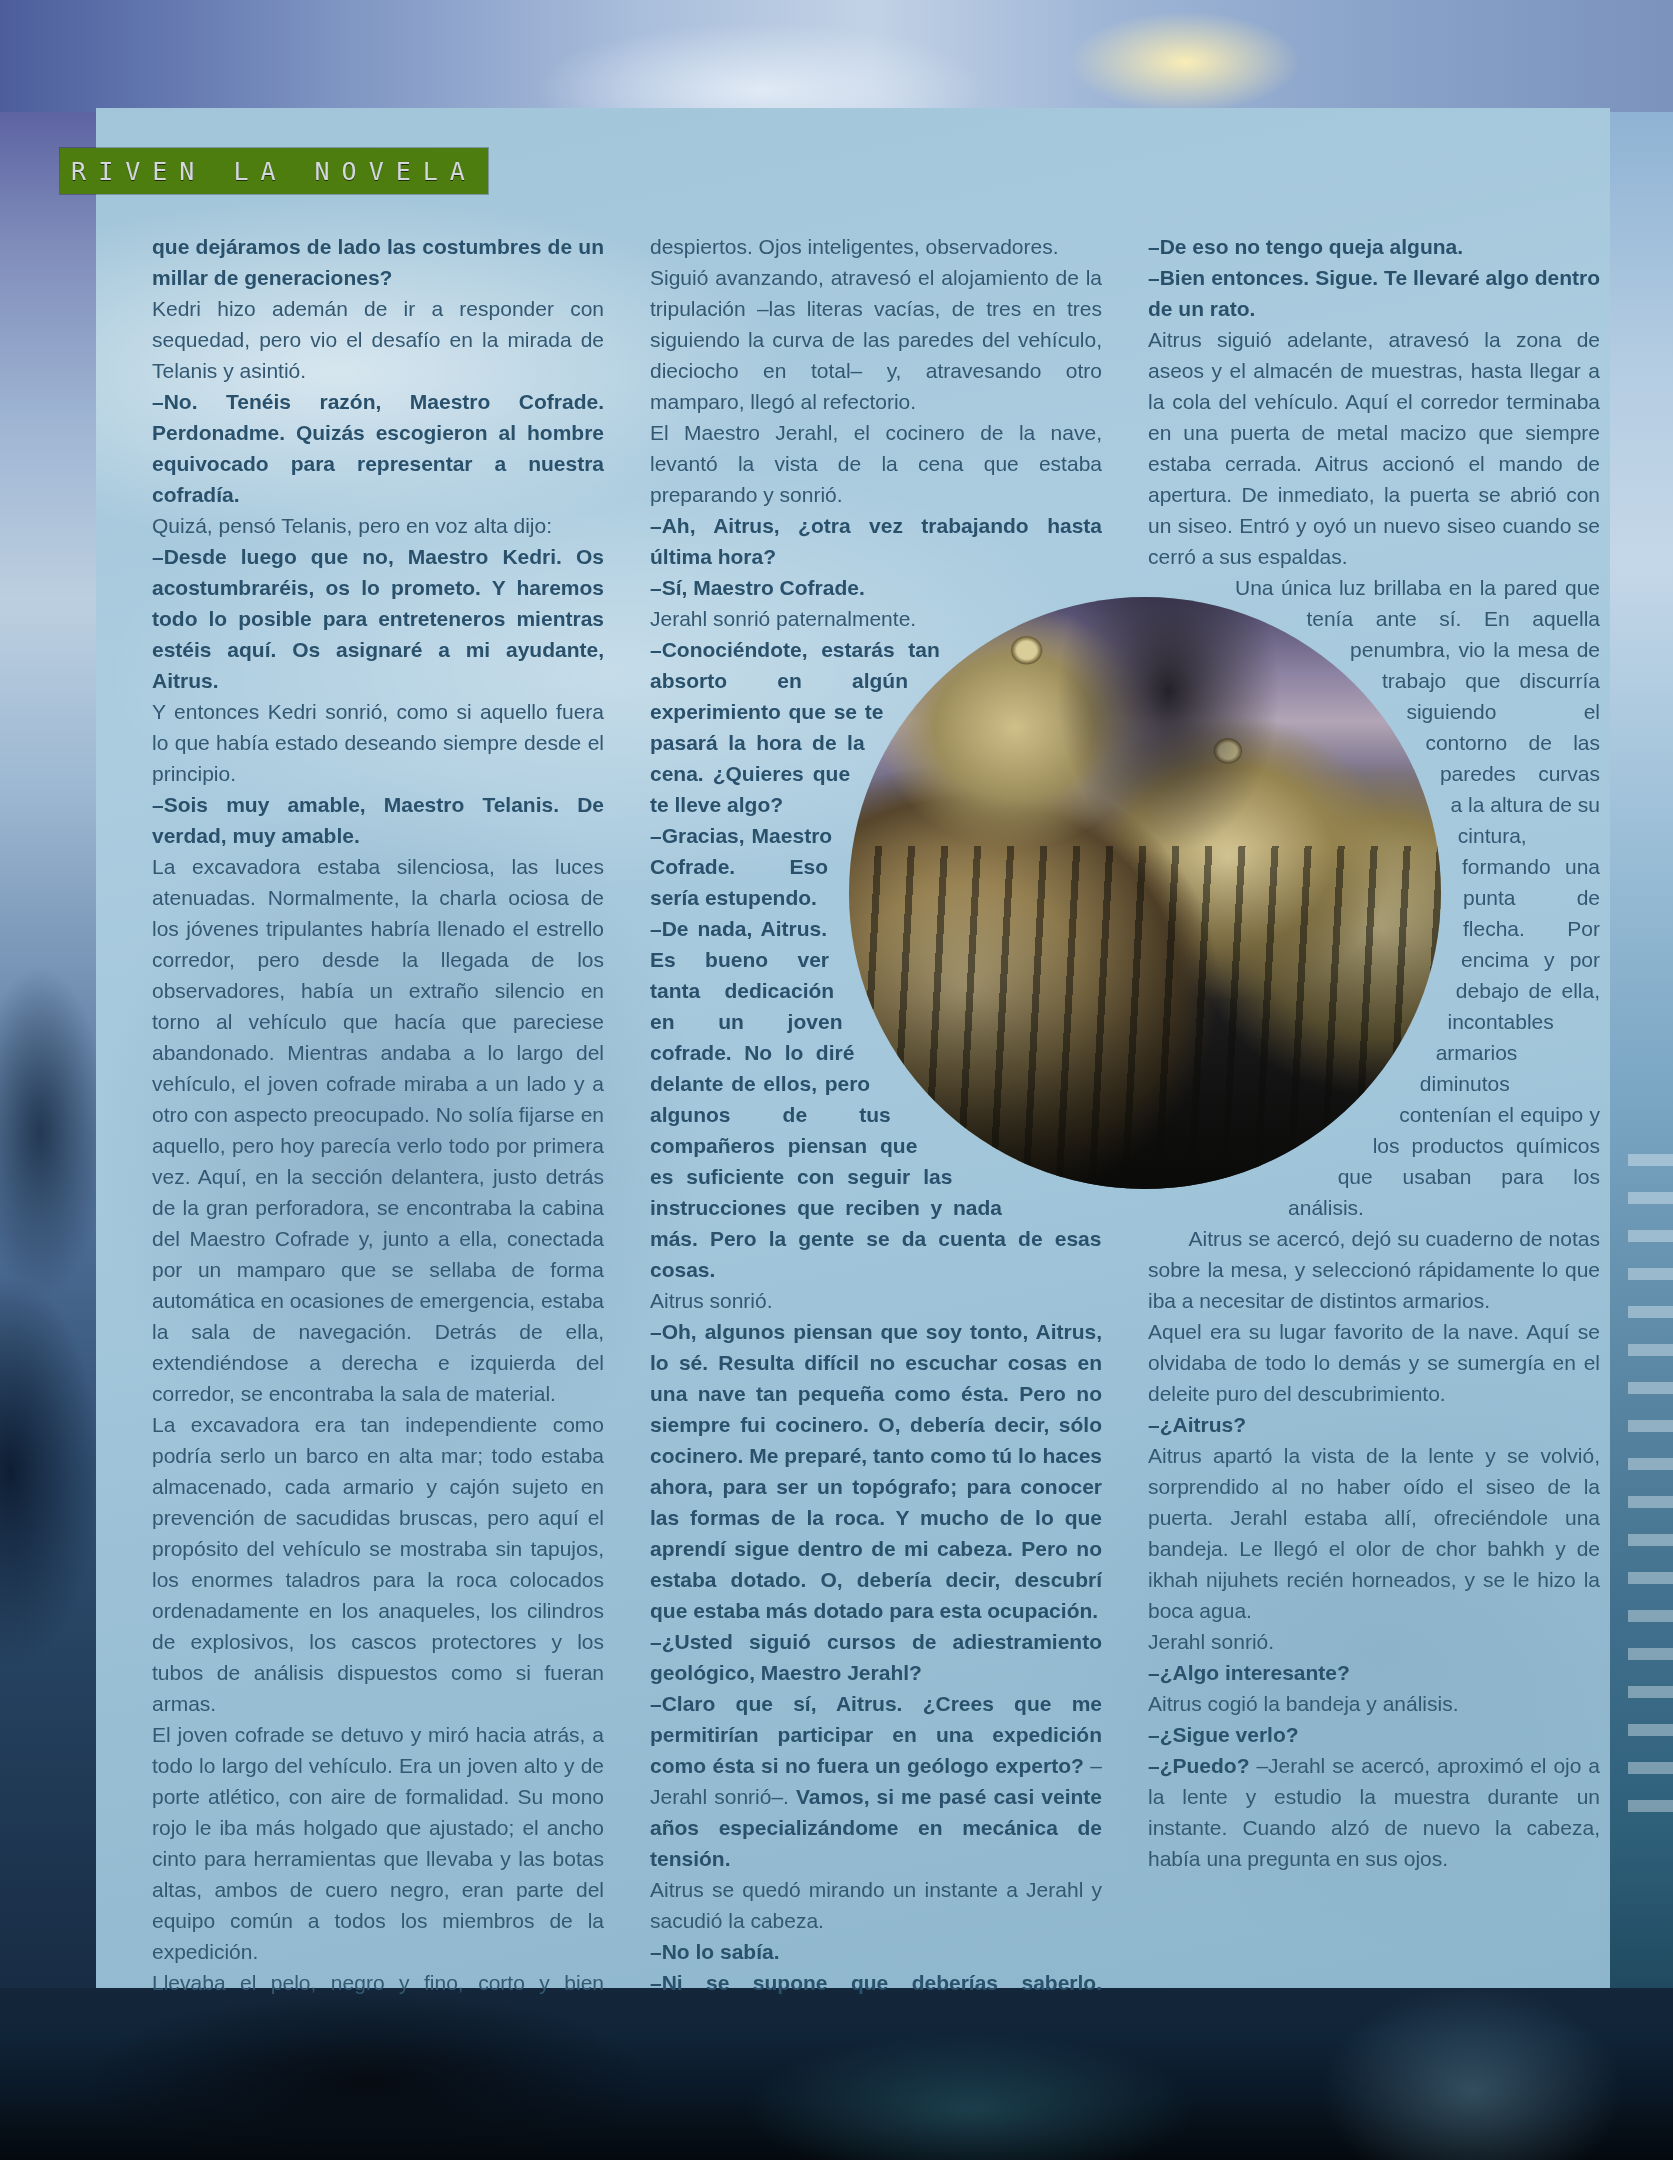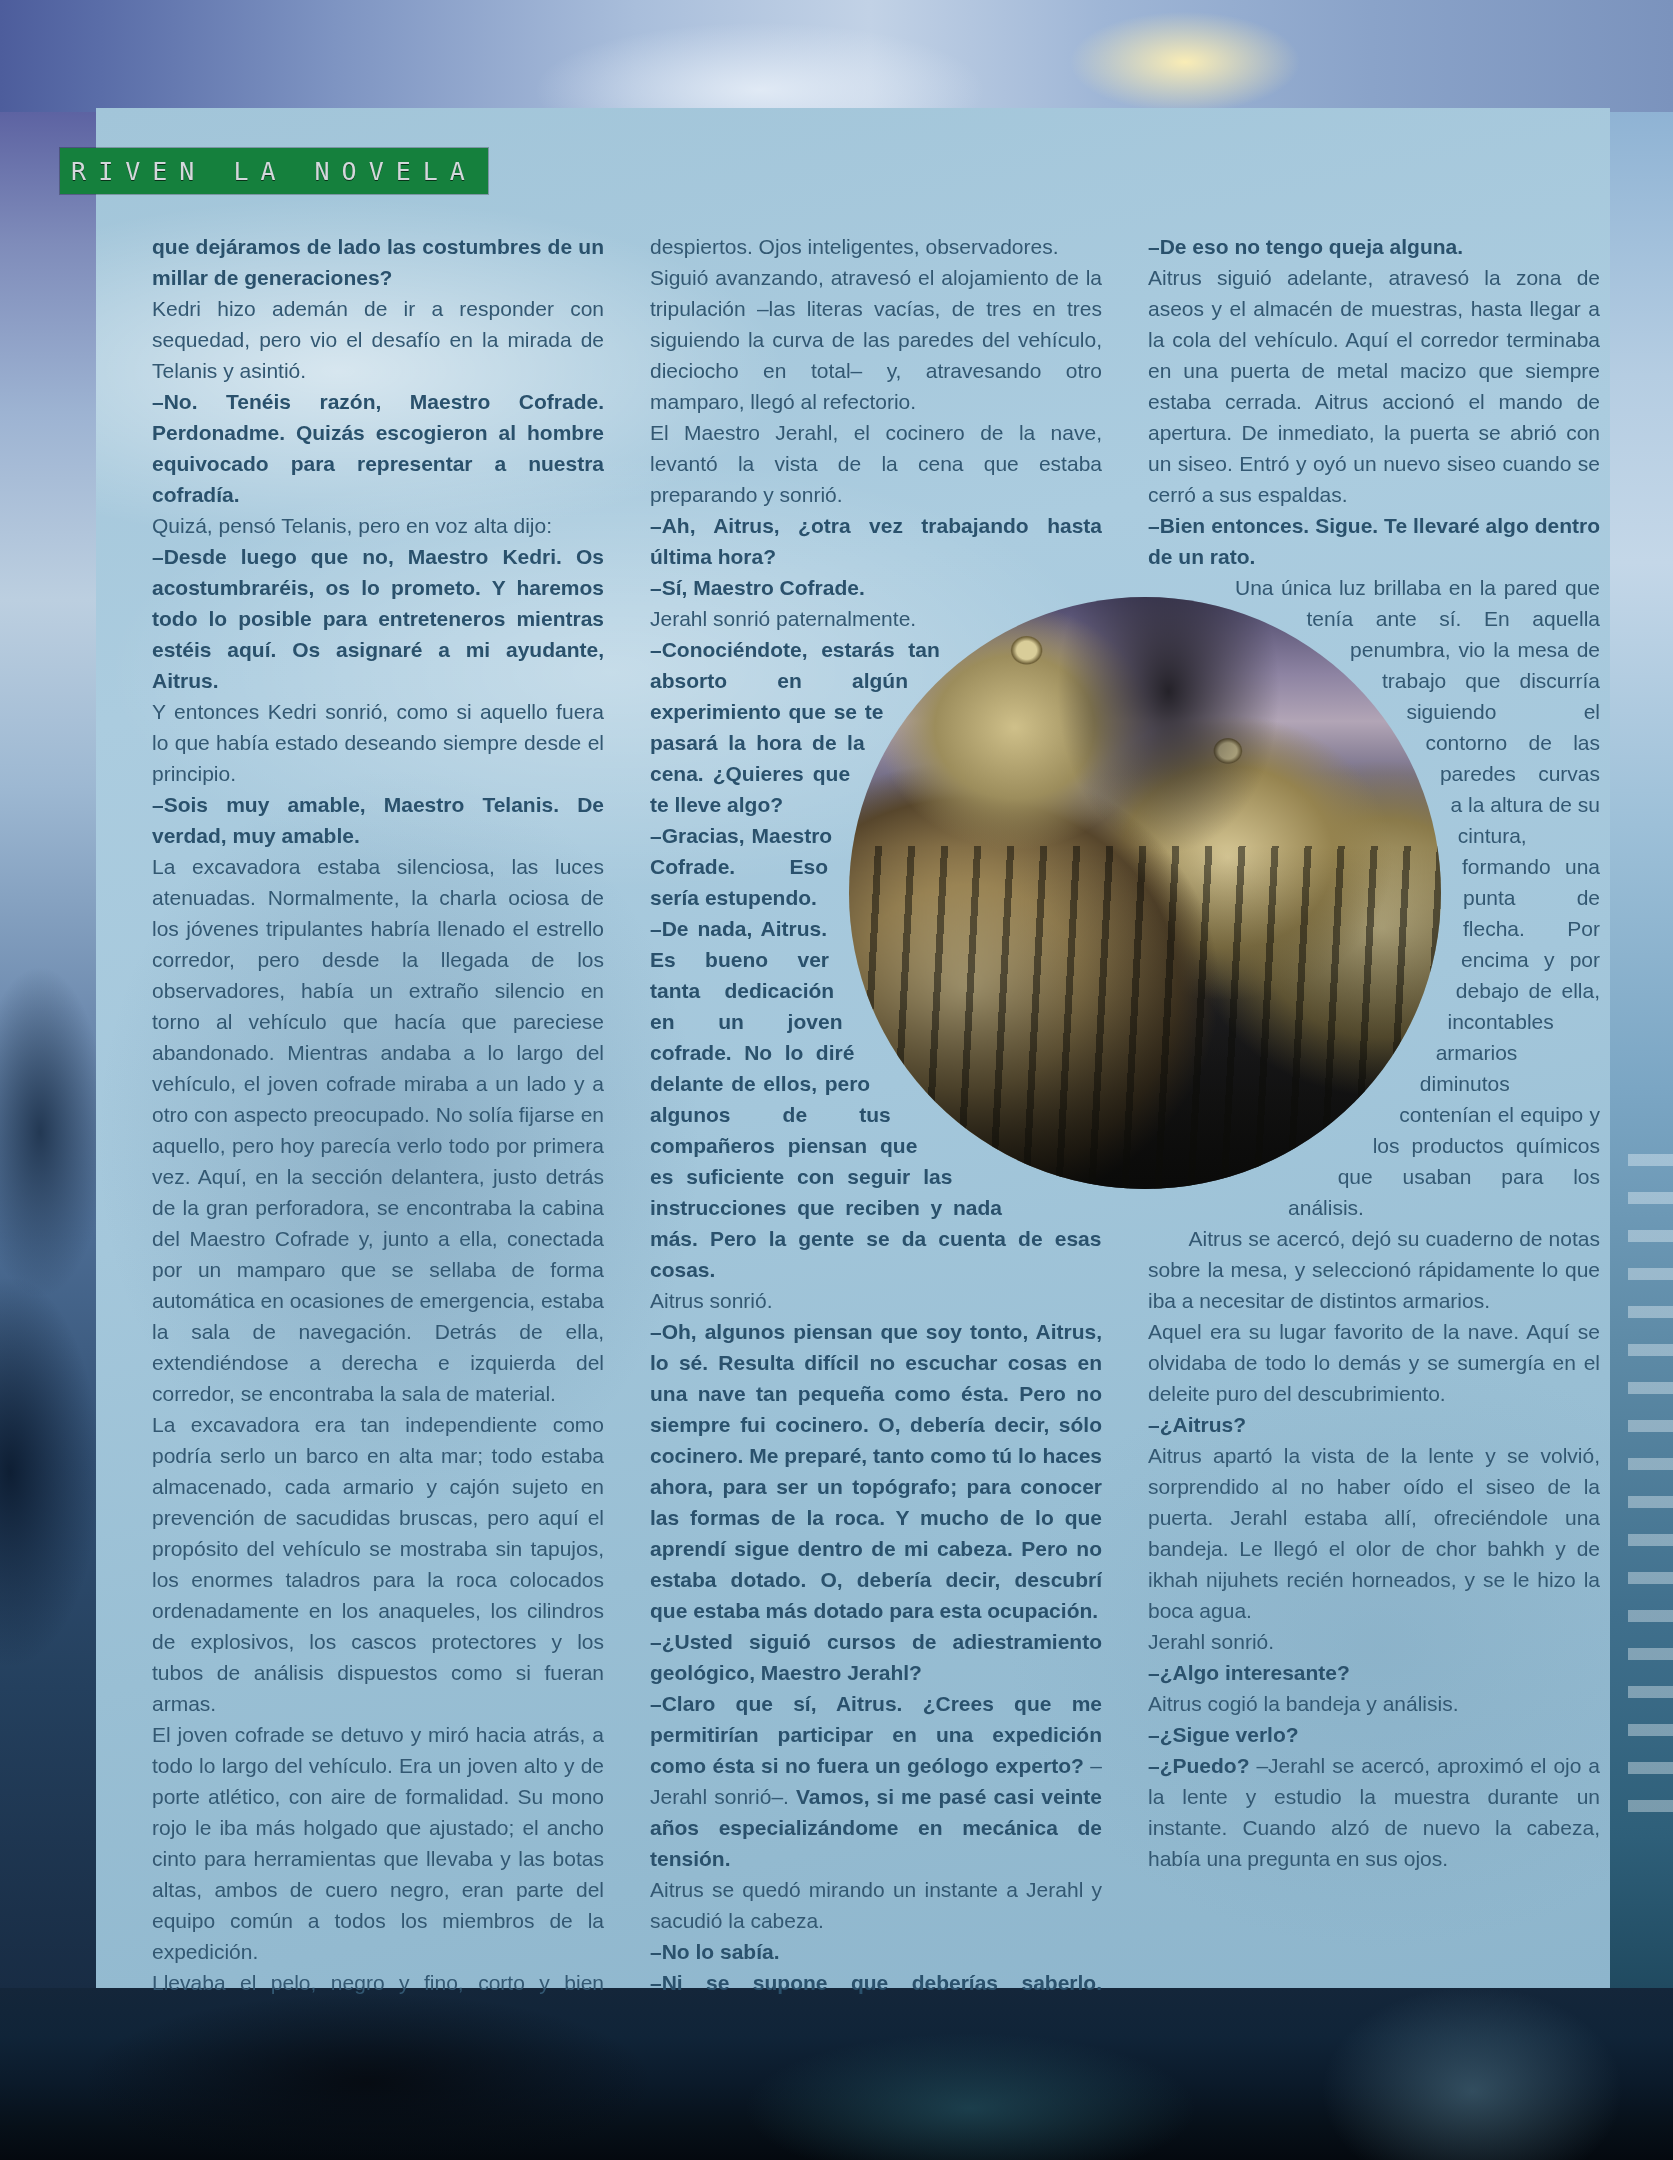--- a/index.html
+++ b/index.html
@@ -47,21 +47,21 @@
     background:
       radial-gradient(620px 240px at 16% 14%, rgba(255,255,255,.55), rgba(255,255,255,0) 72%),
       radial-gradient(700px 300px at 34% 30%, rgba(255,255,255,.33), rgba(255,255,255,0) 72%),
       radial-gradient(420px 520px at 20% 55%, rgba(60,95,125,.22), rgba(60,95,125,0) 72%),
       radial-gradient(500px 400px at 85% 82%, rgba(120,160,185,.30), rgba(120,160,185,0) 75%),
       linear-gradient(168deg,#a2c5d9 0%,#abccdf 28%,#a4c7db 52%,#99bfd4 72%,#8db5cc 100%);
   }
   
   .header-box{
     position:absolute;left:60px;top:148px;width:428px;height:46px;
-    background:#15803d;display:flex;align-items:center;justify-content:center;
+    background:#4d7c0f;display:flex;align-items:center;justify-content:center;
     box-shadow:0 0 0 1px rgba(0,0,0,.25);
   }
   .header-box span{
     font-family:"DejaVu Sans Mono","Liberation Mono",monospace;
     font-size:25px;color:#d4d8dc;letter-spacing:12px;white-space:nowrap;
     text-shadow:0 1px 0 rgba(0,0,0,.6);
   }
   
   .photo-circle{
     position:absolute;left:849px;top:597px;width:592px;height:592px;border-radius:50%;
@@ -157,22 +157,22 @@
       <p class="para"><span class="run-bold">–Oh, algunos piensan que soy tonto, Aitrus, lo sé. Resulta difícil no escuchar cosas en una nave tan pequeña como ésta. Pero no siempre fui cocinero. O, debería decir, sólo cocinero. Me preparé, tanto como tú lo haces ahora, para ser un topógrafo; para conocer las formas de la roca. Y mucho de lo que aprendí sigue dentro de mi cabeza. Pero no estaba dotado. O, debería decir, descubrí que estaba más dotado para esta ocupación.</span></p>
       <p class="para"><span class="run-bold">–¿Usted siguió cursos de adiestramiento geológico, Maestro Jerahl?</span></p>
       <p class="para"><span class="run-bold">–Claro que sí, Aitrus. ¿Crees que me permitirían participar en una expedición como ésta si no fuera un geólogo experto? </span><span class="run-regular">–Jerahl sonrió–. </span><span class="run-bold">Vamos, si me pasé casi veinte años especializándome en mecánica de tensión.</span></p>
       <p class="para"><span class="run-regular">Aitrus se quedó mirando un instante a Jerahl y sacudió la cabeza.</span></p>
       <p class="para"><span class="run-bold">–No lo sabía.</span></p>
       <p class="para"><span class="run-bold">–Ni se supone que deberías saberlo. Mientras disfrutes de lo que cocino, estaré muy contento.</span></p>
     </div>
   <div class="col col3">
     <div class="wrap-left"></div>
   <p class="para"><span class="run-bold">–De eso no tengo queja alguna.</span></p>
+      <p class="para"><span class="run-bold">–Bien entonces. Sigue. Te llevaré algo dentro de un rato.</span></p>
       <p class="para"><span class="run-regular">Aitrus siguió adelante, atravesó la zona de aseos y el almacén de muestras, hasta llegar a la cola del vehículo. Aquí el corredor terminaba en una puerta de metal macizo que siempre estaba cerrada. Aitrus accionó el mando de apertura. De inmediato, la puerta se abrió con un siseo. Entró y oyó un nuevo siseo cuando se cerró a sus espaldas.</span></p>
-      <p class="para"><span class="run-bold">–Bien entonces. Sigue. Te llevaré algo dentro de un rato.</span></p>
       <p class="para"><span class="run-regular">Una única luz brillaba en la pared que tenía ante sí. En aquella penumbra, vio la mesa de trabajo que discurría siguiendo el contorno de las paredes curvas a la altura de su cintura, formando una punta de flecha. Por encima y por debajo de ella, incontables armarios diminutos contenían el equipo y los productos químicos que usaban para los análisis.</span></p>
       <p class="para"><span class="run-regular">Aitrus se acercó, dejó su cuaderno de notas sobre la mesa, y seleccionó rápidamente lo que iba a necesitar de distintos armarios.</span></p>
       <p class="para"><span class="run-regular">Aquel era su lugar favorito de la nave. Aquí se olvidaba de todo lo demás y se sumergía en el deleite puro del descubrimiento.</span></p>
       <p class="para"><span class="run-bold">–¿Aitrus?</span></p>
       <p class="para"><span class="run-regular">Aitrus apartó la vista de la lente y se volvió, sorprendido al no haber oído el siseo de la puerta. Jerahl estaba allí, ofreciéndole una bandeja. Le llegó el olor de </span><span class="run-italic">chor bahkh</span><span class="run-regular"> y de </span><span class="run-italic">ikhah nijuhets</span><span class="run-regular"> recién horneados, y se le hizo la boca agua.</span></p>
       <p class="para"><span class="run-regular">Jerahl sonrió.</span></p>
       <p class="para"><span class="run-bold">–¿Algo interesante?</span></p>
       <p class="para"><span class="run-regular">Aitrus cogió la bandeja y análisis.</span></p>
       <p class="para"><span class="run-bold">–¿Sigue verlo?</span></p>
       <p class="para"><span class="run-bold">–¿Puedo? </span><span class="run-regular">–Jerahl se acercó, aproximó el ojo a la lente y estudio la muestra durante un instante. Cuando alzó de nuevo la cabeza, había una pregunta en sus ojos.</span></p>

